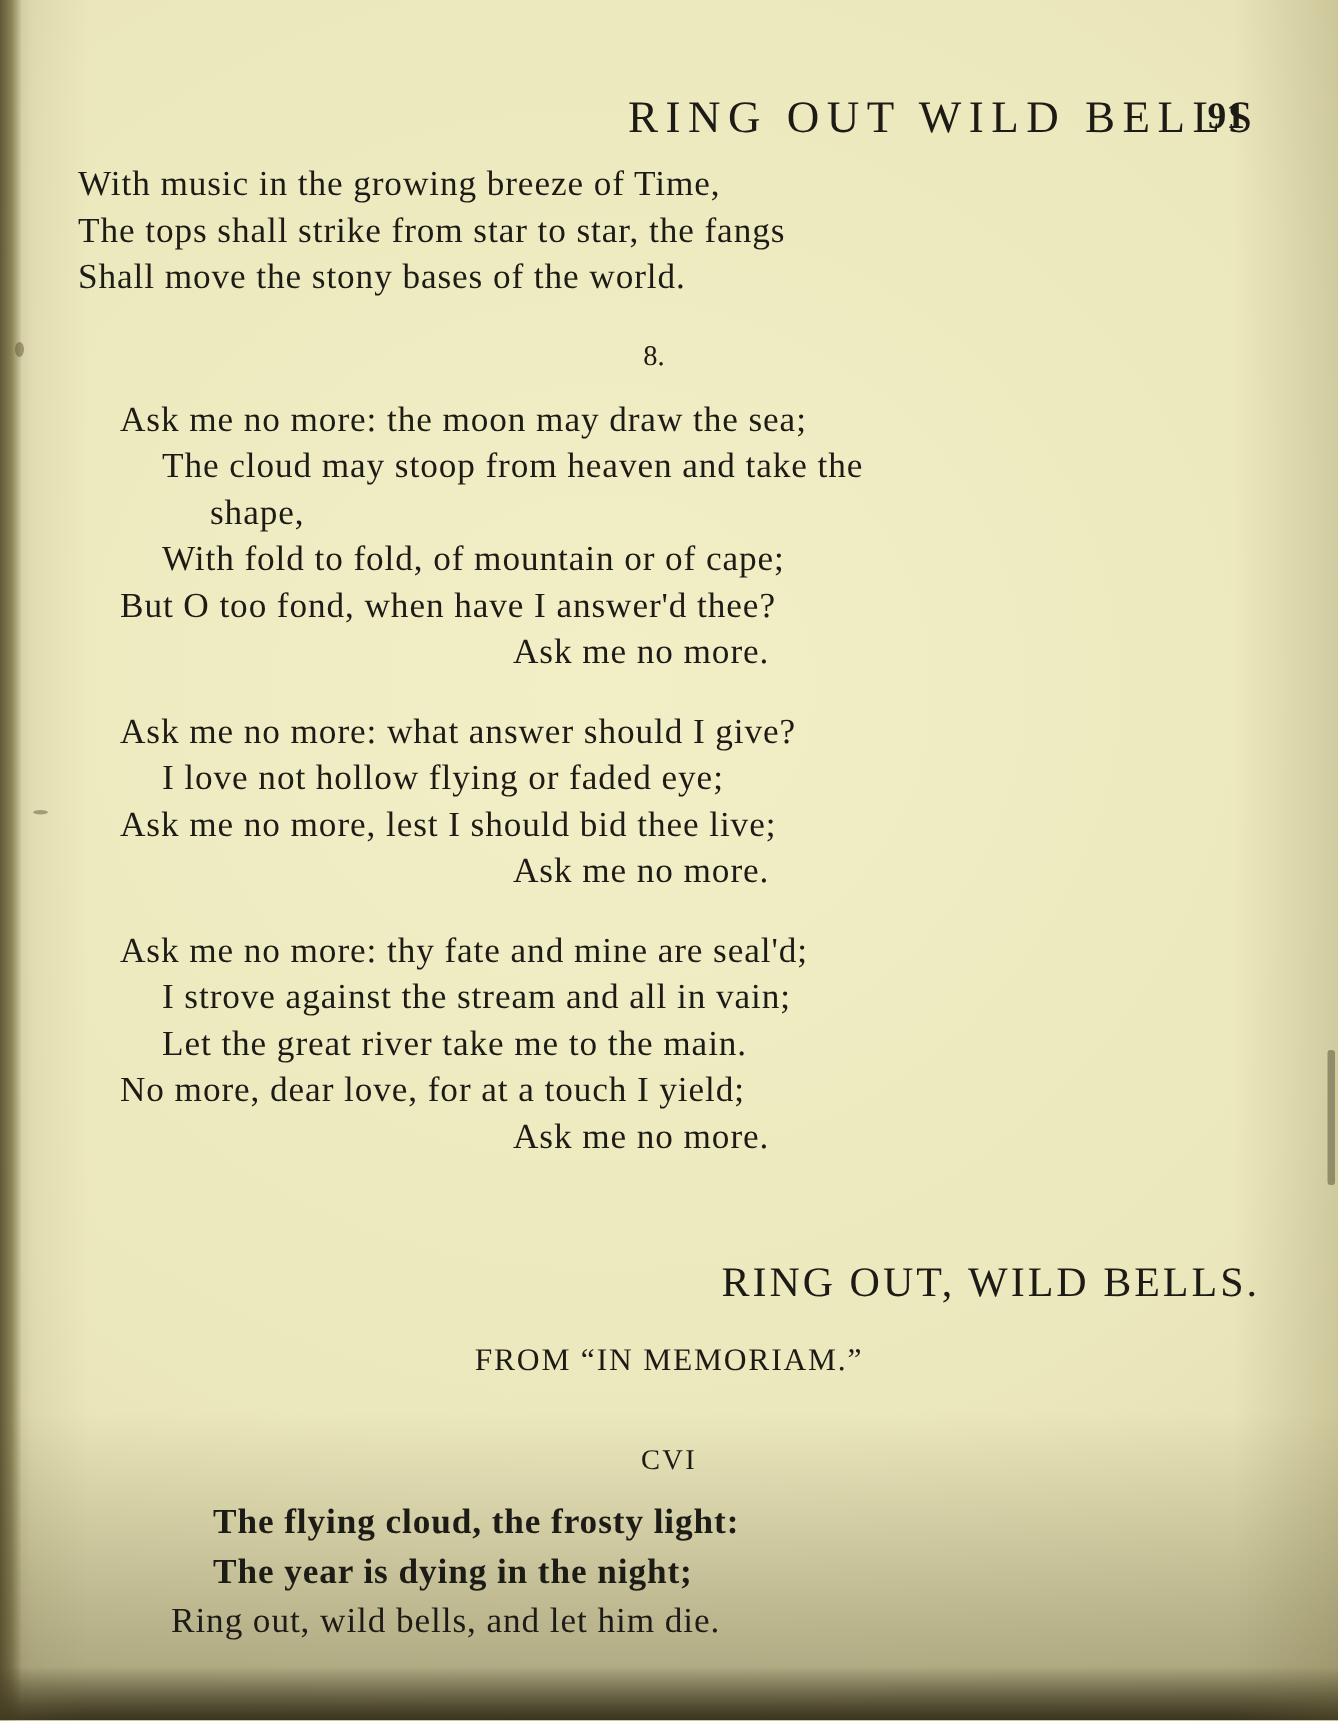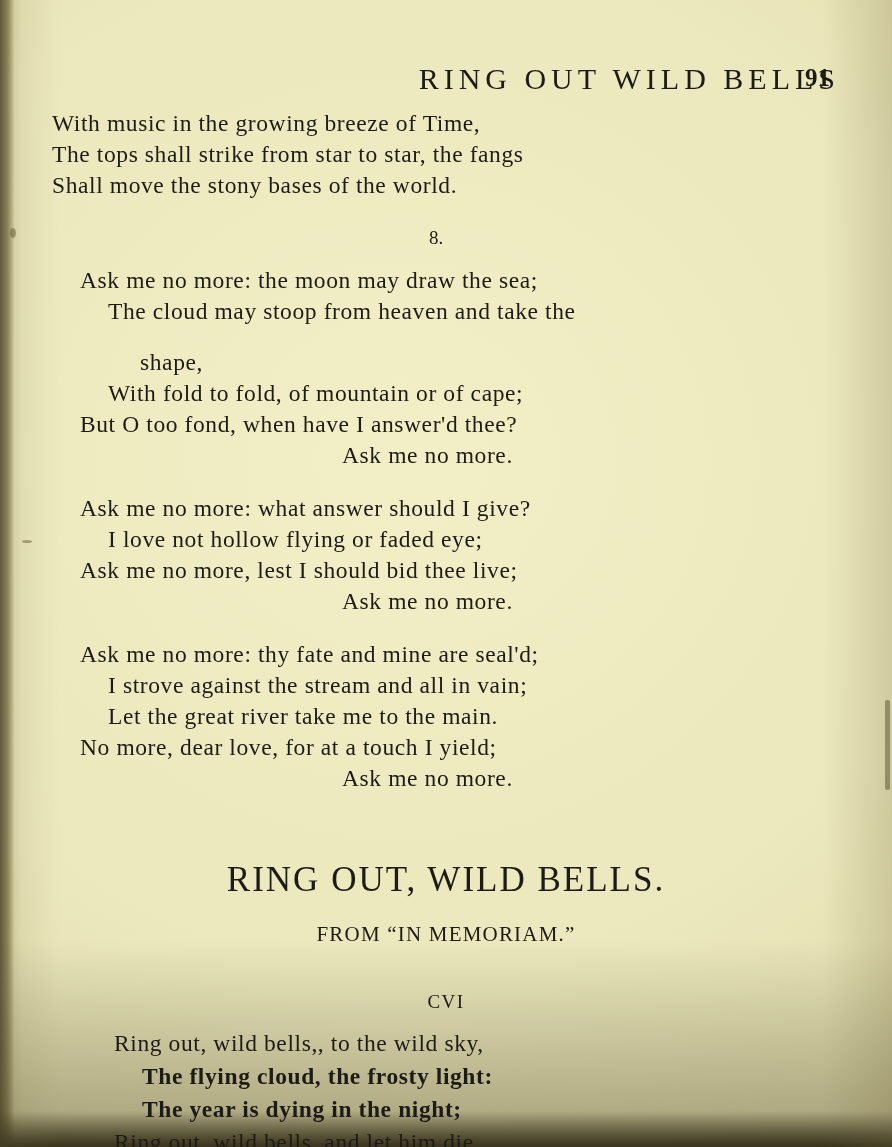--- a/index.html
+++ b/index.html
@@ -95,35 +95,35 @@
     font-size: 23.5px;
     line-height: 31px;
     letter-spacing: 0.6px;
   }
   .line {
     white-space: pre;
     font-family: "Liberation Serif", serif;
   }
   .i1 { padding-left: 28px; }
   .i2 { padding-left: 56px; }
-  .i3 { padding-left: 88px; margin-top: 20px; }
+  .i3 { padding-left: 88px; }
   .refrain { padding-left: 290px; }
 
   .stanza-num {
     text-align: center;
     font-size: 19px;
     margin: 26px 0 16px 0;
     padding-right: 20px;
   }
   .gap { height: 22px; }
 
   
   .poem-title {
-    text-align: center;
-    font-size: 35px;
+    text-align: right;
+    font-size: 28px;
     letter-spacing: 2px;
     margin-top: 66px;
   }
   .poem-source {
     text-align: center;
     font-size: 21px;
     letter-spacing: 1.2px;
     margin-top: 22px;
     font-variant: small-caps;
   }
@@ -194,20 +194,19 @@
       <div class="line i2">Let the great river take me to the main.</div>
       <div class="line i1">No more, dear love, for at a touch I yield;</div>
       <div class="line refrain">Ask me no more.</div>
     </div>
 
     <div class="poem-title">RING OUT, WILD BELLS.</div>
     <div class="poem-source">FROM “IN MEMORIAM.”</div>
     <div class="poem-number">CVI</div>
 
     <div class="verse final-stanza">
-      <div class="line">Ring out, wild bells,, to the wild sky,</div>
       <div class="line fi1">The flying cloud, the frosty light:</div>
       <div class="line fi1">The year is dying in the night;</div>
       <div class="line">Ring out, wild bells, and let him die.</div>
     </div>
 
   </div>
 </div>
 
 </body></html>

